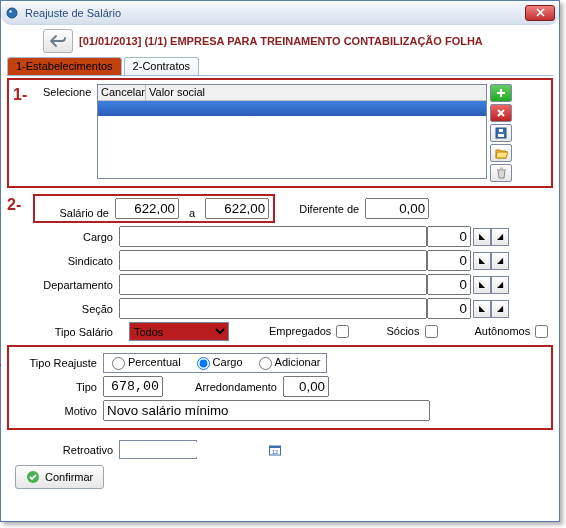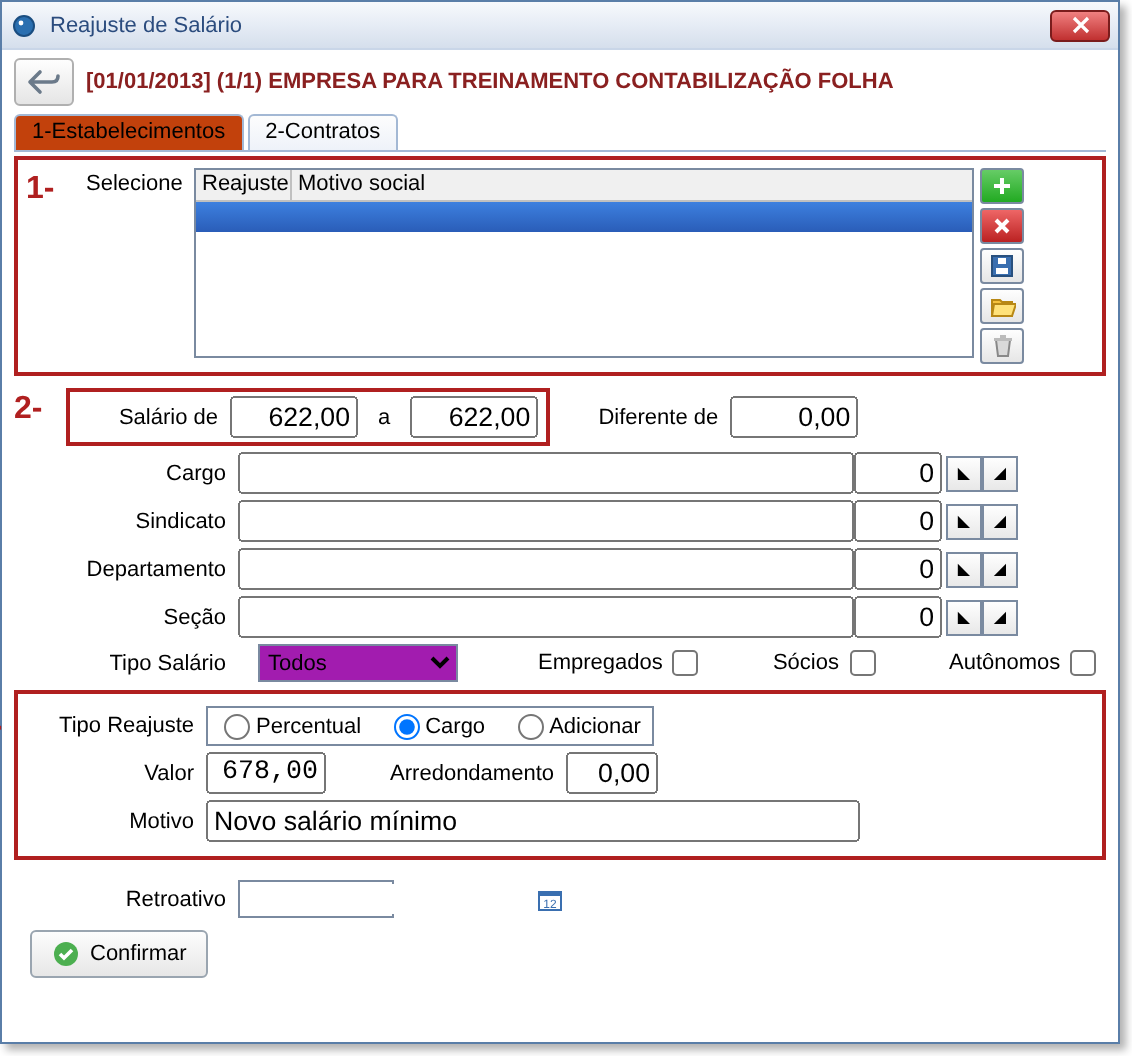--- a/index.html
+++ b/index.html
@@ -20,20 +20,21 @@
     position: relative;
     box-shadow: 3px 3px 4px rgba(0,0,0,0.3);
   }
   .titlebar {
     height: 24px;
     background: linear-gradient(to bottom, #f7f9fc 0%, #e6ecf5 50%, #d5dfec 100%);
     display: flex;
     align-items: center;
     padding: 0 4px;
     border-bottom: 1px solid #c9d6e8;
+    border-radius: 11px;
   }
   .titlebar .appicon {
     width: 14px;
     height: 14px;
     margin-right: 6px;
   }
   .titlebar .title {
     color: #2b4c7e;
     flex: 1;
   }
@@ -50,20 +51,21 @@
     font-weight: bold;
     font-size: 9px;
     cursor: pointer;
   }
   .content { padding: 4px 6px 6px 6px; }
   .header-row {
     display: flex;
     align-items: center;
     gap: 6px;
     margin-bottom: 4px;
+    margin-left: 36px;
   }
   .back-btn {
     width: 30px; height: 24px;
     background: linear-gradient(to bottom,#fefefe,#e5e5e5);
     border:1px solid #b0b0b0; border-radius:3px;
     display:flex; align-items:center; justify-content:center;
     cursor:pointer;
   }
   .header-text { color: #8a2020; font-weight: bold; font-size: 11px; }
   .tabs {
@@ -137,24 +139,24 @@
   .spin-pair { display:inline-flex; margin-left:2px; }
   .spin {
     width:18px; height:18px;
     border:1px solid #7a8aa0;
     background:linear-gradient(to bottom,#fefefe,#e8e8e8);
     display:flex; align-items:center; justify-content:center;
     cursor:pointer; font-size:8px;
   }
   select {
     border:1px solid #7a8aa0; height:19px; font-family:inherit; font-size:11px;
-    background:#a21caf;
+    background:#b91c1c;
   }
   input[type="checkbox"], input[type="radio"] { margin:0 3px 0 2px; vertical-align:middle; }
-  .box-inline { border: 2px solid #b02020; padding: 2px 4px; display:inline-flex; align-items:center; }
+  .box-inline { border: 2px solid #b02020; padding: 2px 4px; display:inline-flex; align-items:flex-end; }
   .box3 { border: 2px solid #b02020; padding: 6px 4px 4px 4px; position:relative; margin-top:4px; margin-bottom:10px; }
   .radio-group { border:1px solid #7a8aa0; display:inline-flex; align-items:center; padding:1px 6px; height:20px; gap:14px; background:#fff; }
   .btn {
     height:24px; padding:0 10px;
     border:1px solid #9aa5b0; border-radius:3px;
     background:linear-gradient(to bottom,#fdfdfd,#e7e7e7);
     display:inline-flex; align-items:center; gap:5px; cursor:pointer;
     font-family:inherit; font-size:11px;
   }
   .footer { margin-top:6px; display:flex; gap:8px; padding-left:8px;}
@@ -197,22 +199,22 @@
       <div class="tab active">1-Estabelecimentos</div>
       <div class="tab">2-Contratos</div>
     </div>
 
     <div class="box1">
       <span class="step-label" style="top:6px">1-</span>
       <div class="grid-row">
         <span class="lbl-right" style="width:54px;padding-top:2px">Selecione</span>
         <div class="grid">
           <div class="grid-head">
-            <div class="col1">Reajuste</div>
-            <div class="col2">Motivo social</div>
+            <div class="col1">Cancelar</div>
+            <div class="col2">Valor social</div>
           </div>
           <div class="grid-body">
             <div class="grid-sel"></div>
           </div>
         </div>
         <div class="side-btns">
           <div class="icon-btn" style="background:linear-gradient(#6c6,#2a2)">
             <svg width="12" height="12" viewBox="0 0 12 12">
                 <path d="M6 2v8M2 6h8" stroke="#fff" stroke-width="2"></path>
               </svg>
@@ -314,21 +316,21 @@
       <span class="step-label" style="top:8px;left:-22px">3-</span>
       <div class="form-row">
         <span class="lbl" style="width:90px">Tipo Reajuste</span>
         <span class="radio-group">
           <label><input type="radio" name="tr" style=""><span>Percentual</span></label>
           <label><input type="radio" name="tr" checked="" style=""><span>Cargo</span></label>
           <label><input type="radio" name="tr" style=""><span>Adicionar</span></label>
         </span>
       </div>
       <div class="form-row">
-        <span class="lbl" style="width:90px">Valor</span>
+        <span class="lbl" style="width:90px">Tipo</span>
         <input class="num" style="width: 60px; font-family: Liberation Mono, monospace;" value="678,00">
         <span class="lbl" style="width:120px">Arredondamento</span>
         <input class="num" style="width: 46px;" value="0,00">
       </div>
       <div class="form-row">
         <span class="lbl" style="width:90px">Motivo</span>
         <input style="width: 327px;" value="Novo salário mínimo">
       </div>
     </div>
 

